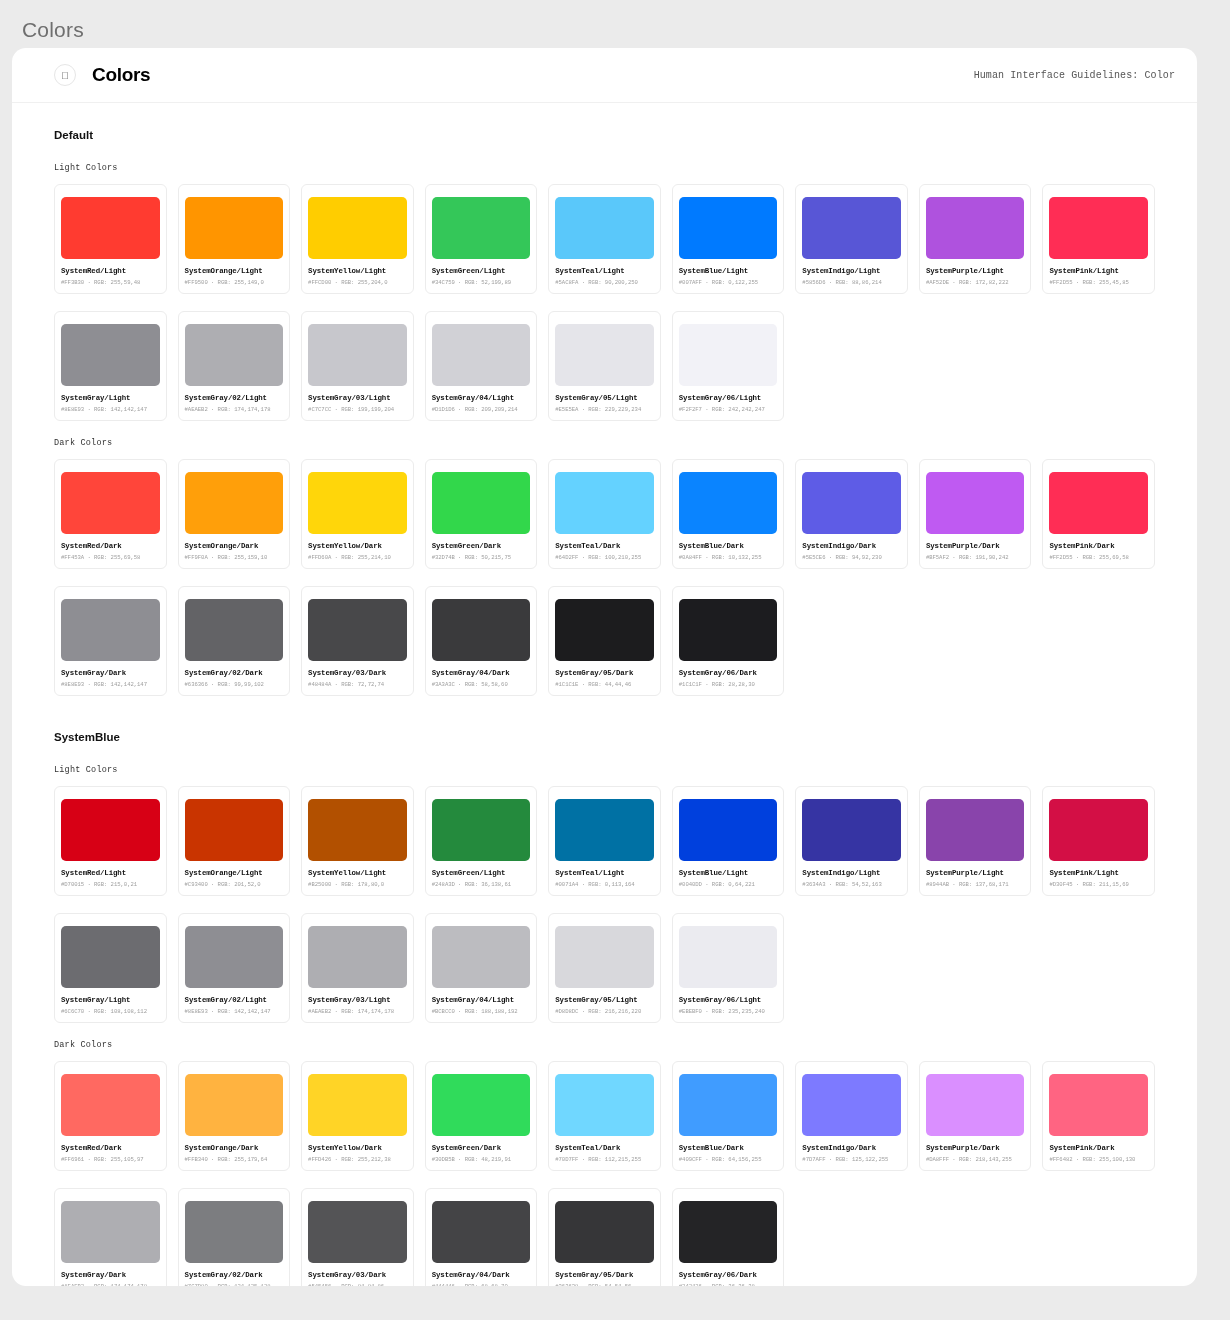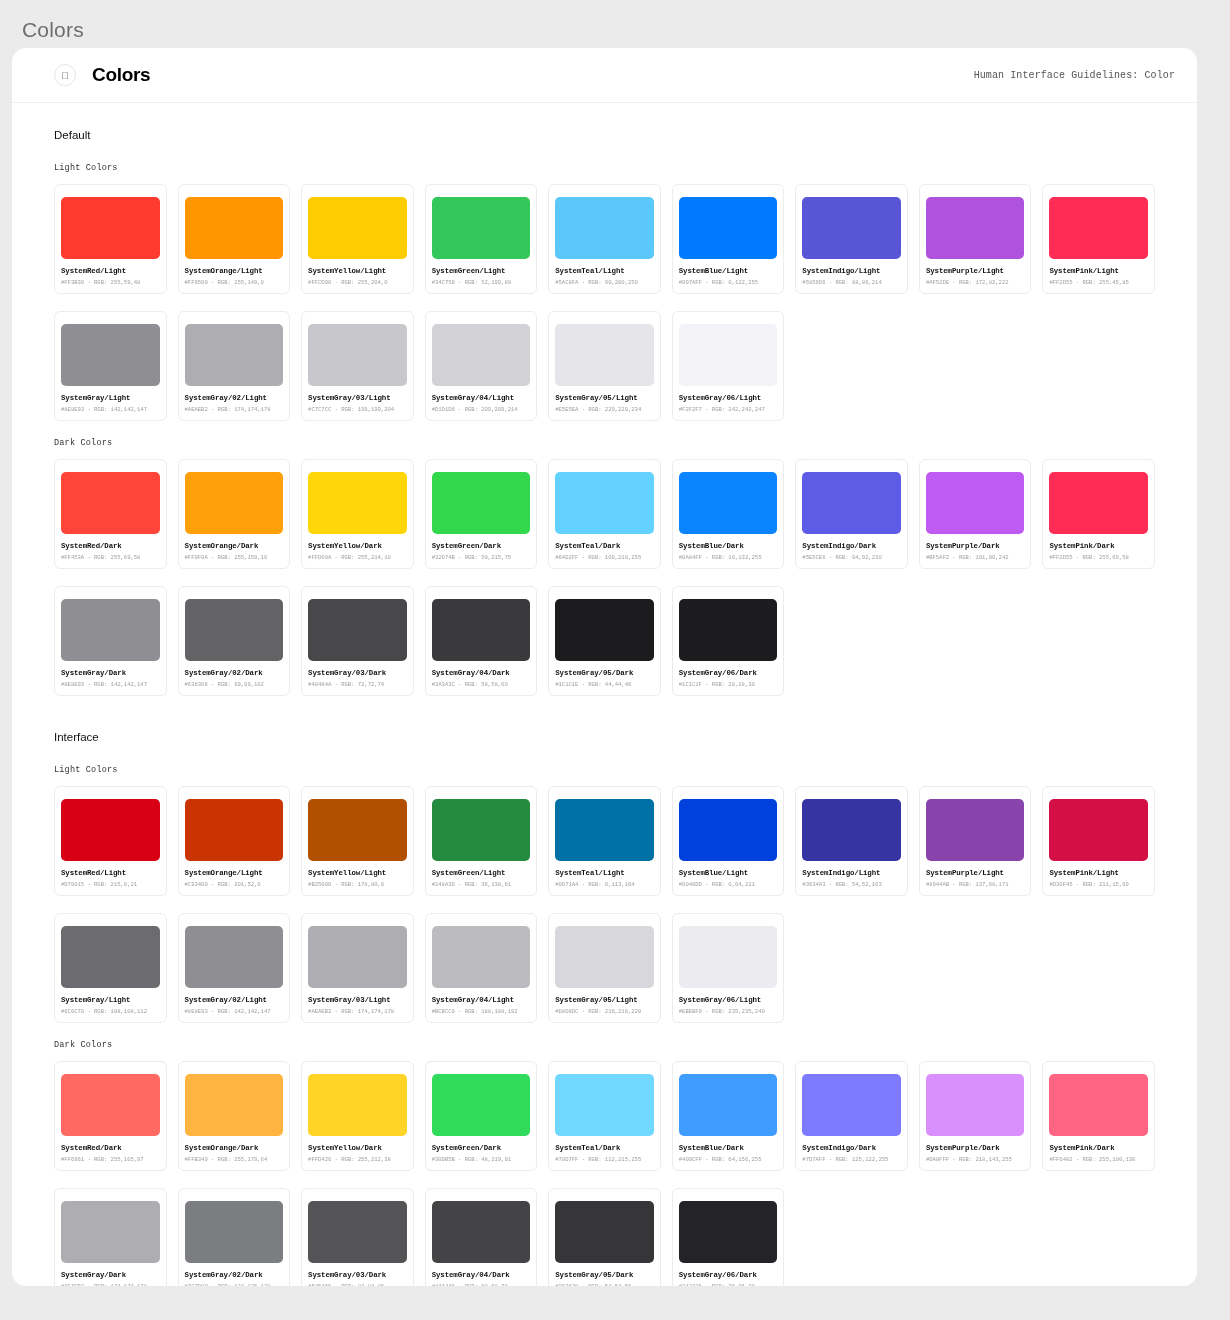--- a/index.html
+++ b/index.html
@@ -52,21 +52,21 @@
   #header-right {
     margin-left: auto;
     font-family: "Liberation Mono", monospace;
     font-size: 10px;
     color: #555;
     letter-spacing: 0.1px;
   }
   #doc-body { padding: 26px 42px 0 42px; }
   .section-title {
     font-size: 11.5px;
-    font-weight: normal;
+    font-weight: bold;
     color: #111;
     margin-bottom: 22px;
   }
   .group-title {
     font-family: Liberation Mono, monospace;
     font-size: 8.5px;
     color: #333;
     margin-bottom: 11px;
     letter-spacing: 0.2px;
   }
@@ -276,21 +276,21 @@
           <div class="swatch-name">SystemGray/05/Dark</div>
           <div class="swatch-meta">#1C1C1E · RGB: 44,44,46</div>
         </div>
         <div class="swatch-card">
           <div class="swatch-chip" style="background: rgb(28, 28, 31);"></div>
           <div class="swatch-name">SystemGray/06/Dark</div>
           <div class="swatch-meta">#1C1C1F · RGB: 28,28,30</div>
         </div>
       </div>
       <div class="spacer-lg"></div>
-      <div class="section-title">Interface</div>
+      <div class="section-title">SystemBlue</div>
       <div class="group-title">Light Colors</div>
       <div class="swatch-grid">
         <div class="swatch-card">
           <div class="swatch-chip" style="background: rgb(215, 0, 21);"></div>
           <div class="swatch-name">SystemRed/Light</div>
           <div class="swatch-meta">#D70015 · RGB: 215,0,21</div>
         </div>
         <div class="swatch-card">
           <div class="swatch-chip" style="background: rgb(201, 52, 0);"></div>
           <div class="swatch-name">SystemOrange/Light</div>

